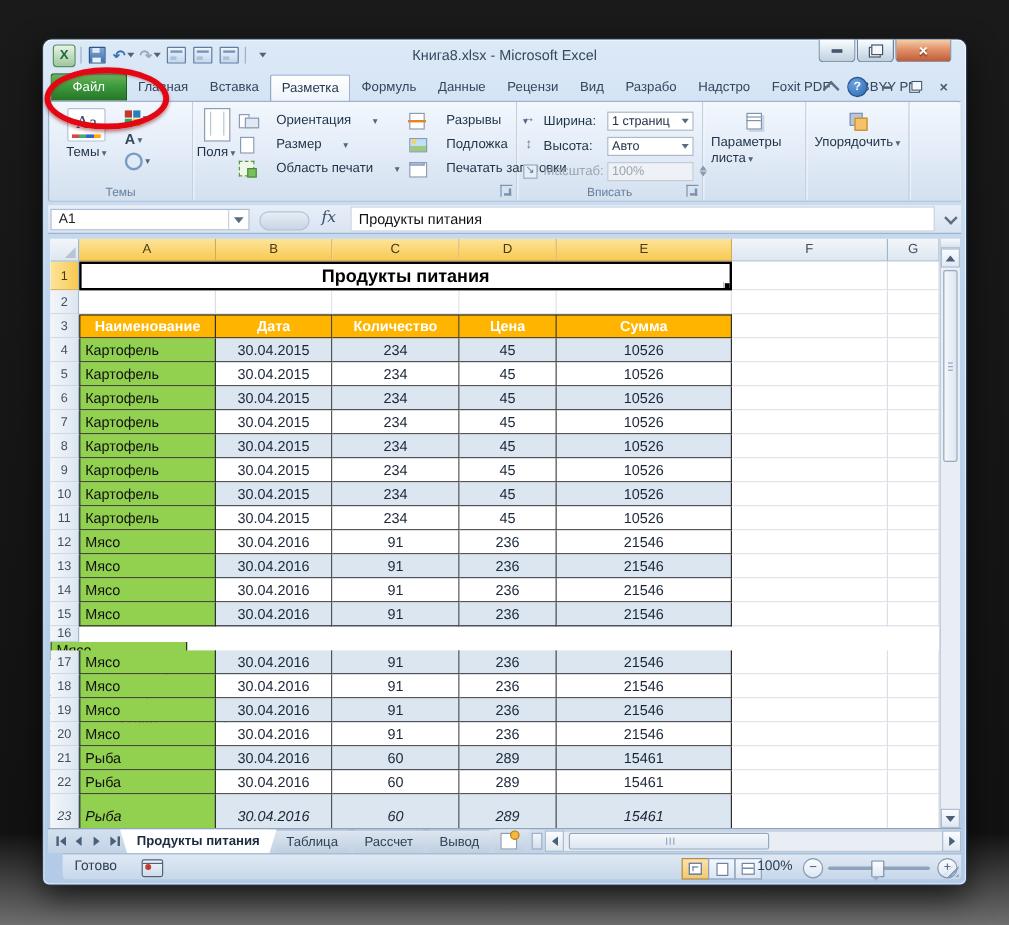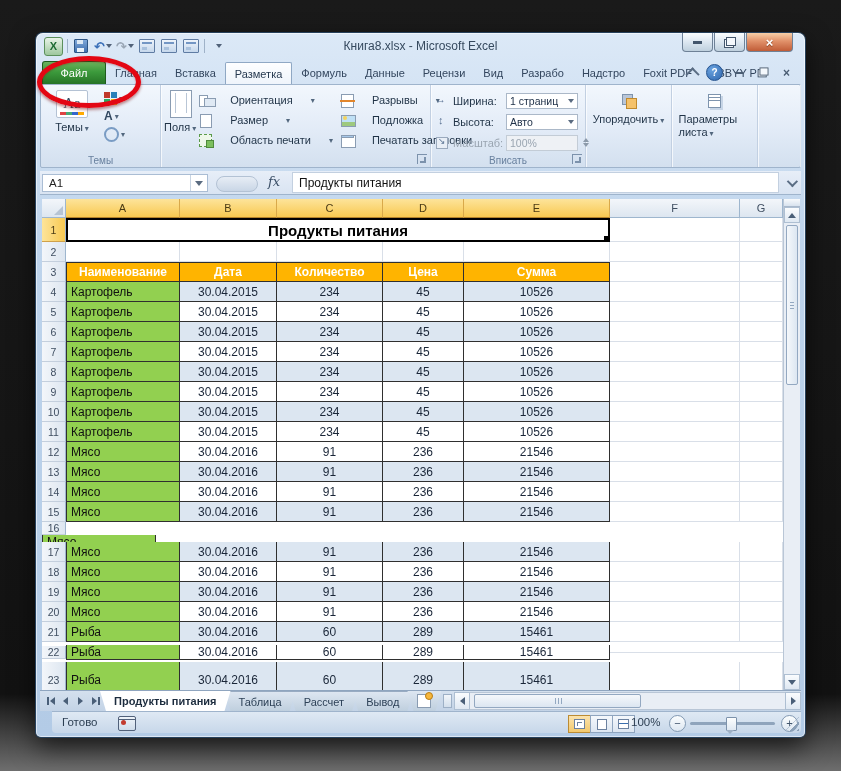--- a/index.html
+++ b/index.html
@@ -360,30 +360,30 @@
                 <i class="u"></i>
                 <i class="d"></i>
               </span>
           </div>
         </div>
         <div class="glabel">Вписать</div>
         <div class="dlg"></div>
       </div>
 
       <div class="rgroup" style="width:86px;justify-content:center;">
+        <div class="bigbtn" style="width:72px;">
+          <span class="ic ic-sheetopt" style="width:20px;height:18px;margin-top:2px;"></span>
+          <span class="lbl ddown">Параметры листа</span>
+        </div>
+      </div>
+
+      <div class="rgroup" style="width:86px;justify-content:center;">
         <div class="bigbtn" style="width:76px;">
           <span class="ic ic-arrange" style="width:18px;height:18px;margin-top:2px;"></span>
           <span class="lbl ddown">Упорядочить</span>
-        </div>
-      </div>
-
-      <div class="rgroup" style="width:86px;justify-content:center;">
-        <div class="bigbtn" style="width:72px;">
-          <span class="ic ic-sheetopt" style="width:20px;height:18px;margin-top:2px;"></span>
-          <span class="lbl ddown">Параметры листа</span>
         </div>
       </div>
 
       <div class="rgroup" style="flex:1;border-right:none;"></div>
     </div>
 
     <div class="fbar">
       <div class="namebox">
         <span>A1</span>
         <span class="nbar">
@@ -611,31 +611,31 @@
           <div class="r" style="height: 20px;">
             <div class="rn">21</div>
             <div class="c tbl name first" style="width: 114px;">Рыба</div>
             <div class="c tbl val band" style="width: 97px;">30.04.2016</div>
             <div class="c tbl val band" style="width: 106px;">60</div>
             <div class="c tbl val band" style="width: 81px;">289</div>
             <div class="c tbl val band" style="width: 146px;">15461</div>
             <div class="c filler" style="width: 130px;"></div>
             <div class="c filler" style="width: 43px;"></div>
           </div>
-          <div class="r" style="height: 20px; align-items: center;">
+          <div class="r" style="height: 20px;">
             <div class="rn">22</div>
             <div class="c tbl name first" style="width: 114px;">Рыба</div>
             <div class="c tbl val" style="width: 97px;">30.04.2016</div>
             <div class="c tbl val" style="width: 106px;">60</div>
             <div class="c tbl val" style="width: 81px;">289</div>
             <div class="c tbl val" style="width: 146px;">15461</div>
             <div class="c filler" style="width: 130px;"></div>
             <div class="c filler" style="width: 43px;"></div>
           </div>
-          <div class="r" style="height: 36px;">
+          <div class="r" style="height: 36px; font-style: italic;">
             <div class="rn">23</div>
             <div class="c tbl name first" style="width: 114px;">Рыба</div>
             <div class="c tbl val band" style="width: 97px;">30.04.2016</div>
             <div class="c tbl val band" style="width: 106px;">60</div>
             <div class="c tbl val band" style="width: 81px;">289</div>
             <div class="c tbl val band" style="width: 146px;">15461</div>
             <div class="c filler" style="width: 130px;"></div>
             <div class="c filler" style="width: 43px;"></div>
           </div>
           <div class="r" style="height: 8px; overflow: hidden;">

